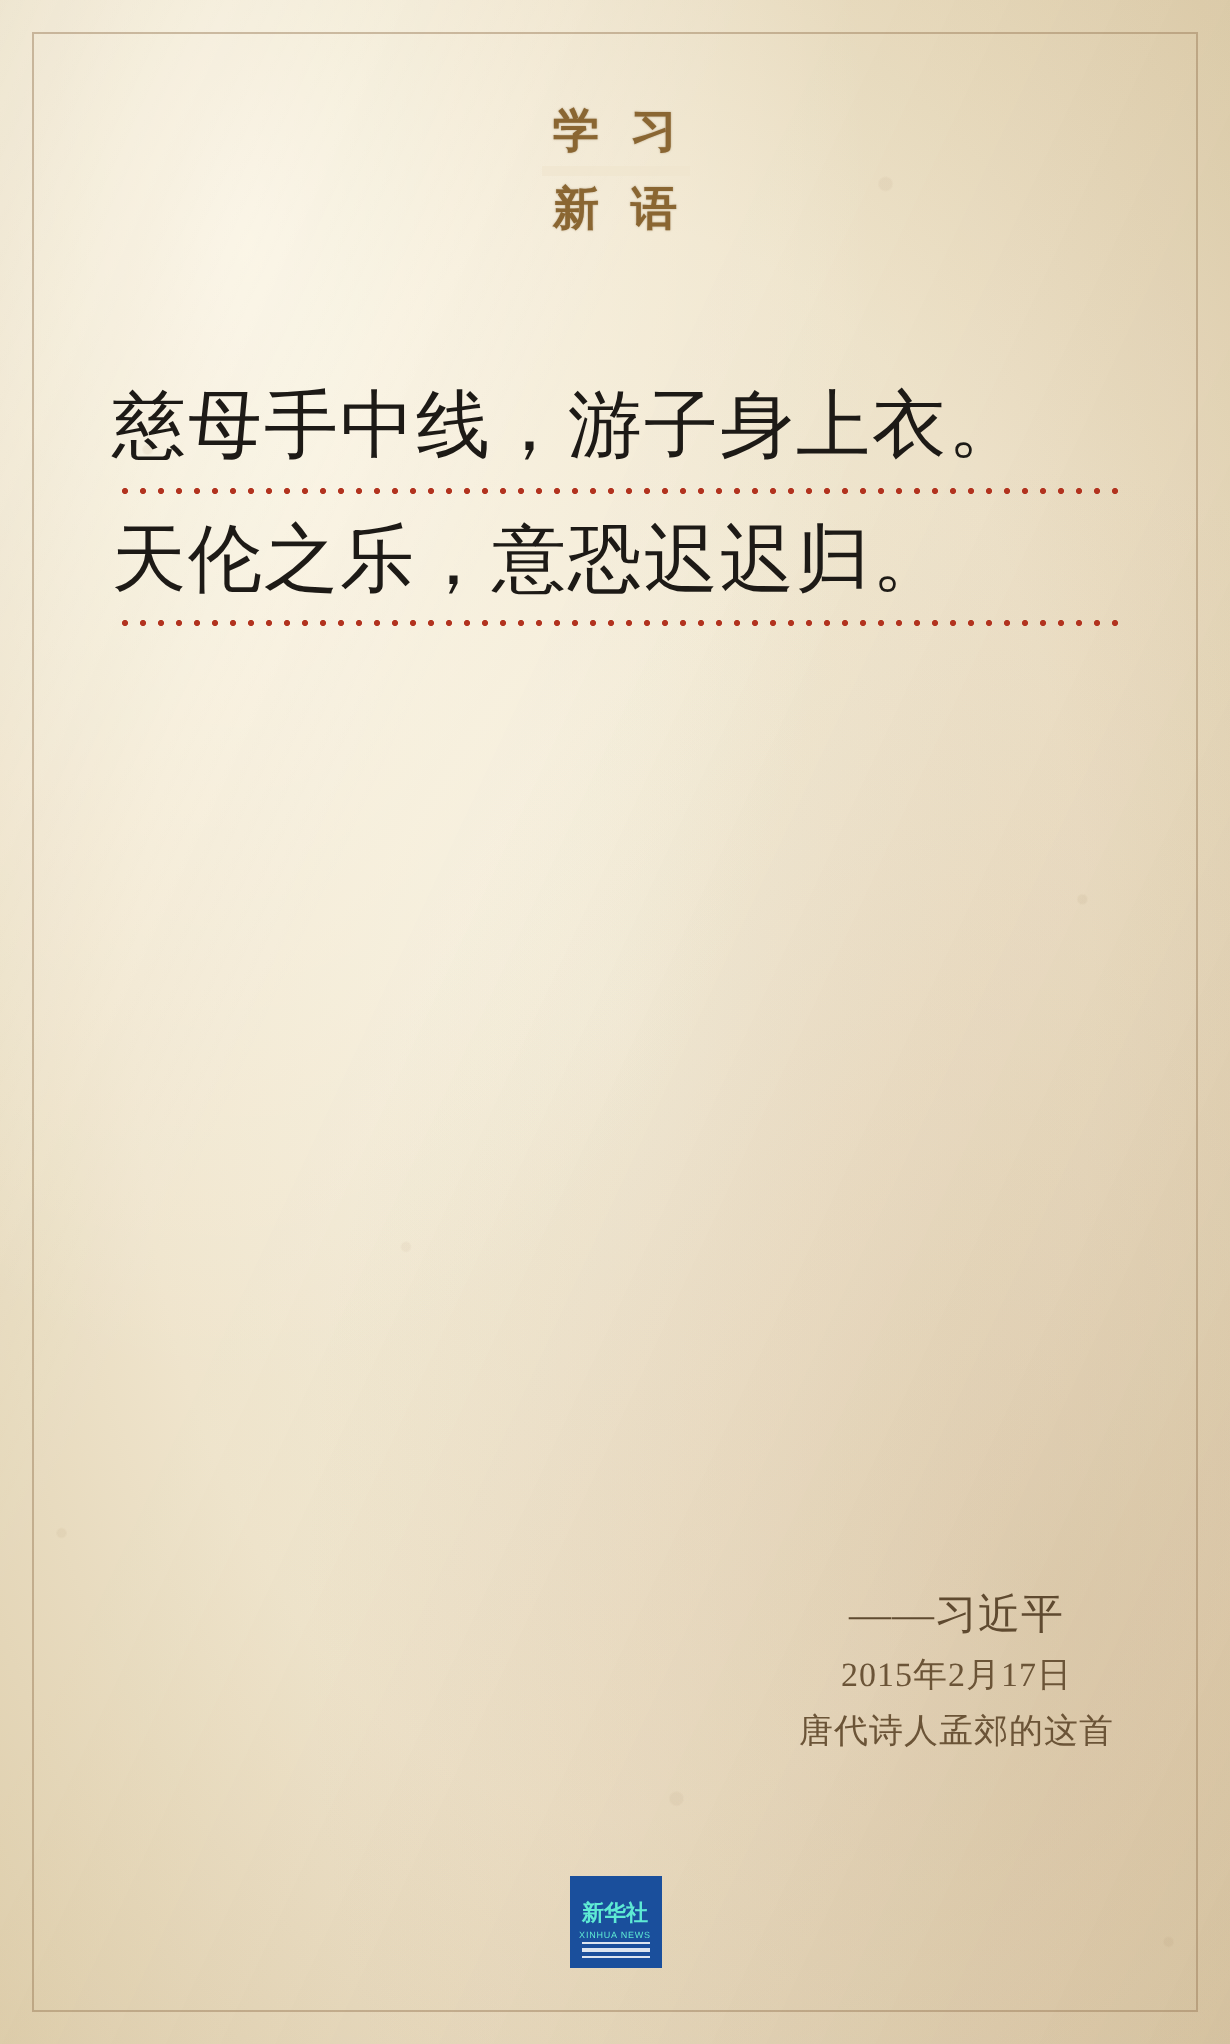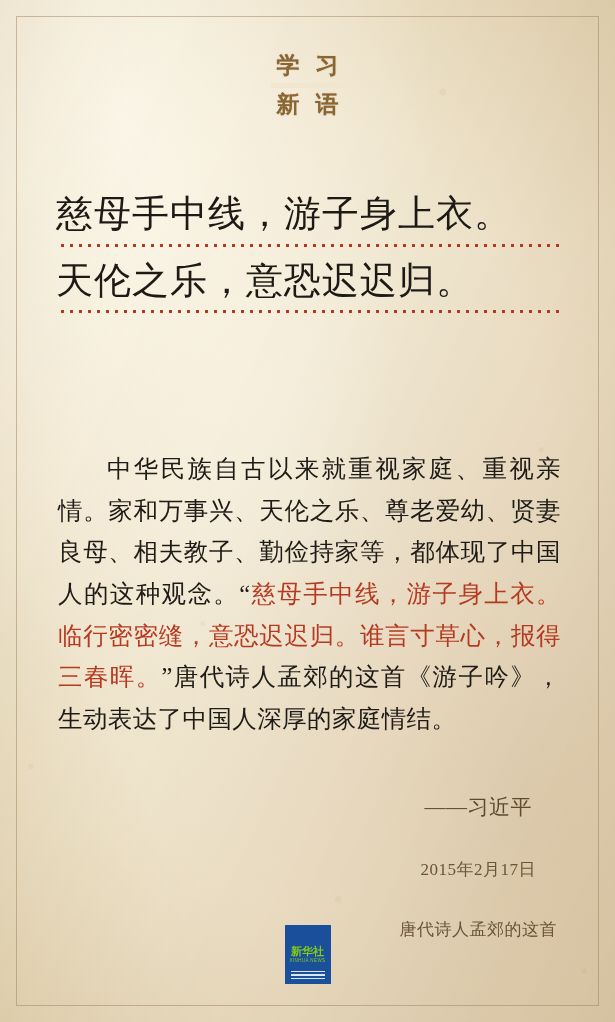--- a/index.html
+++ b/index.html
@@ -156,42 +156,41 @@
     line-height: 1.5;
     letter-spacing: 0.5px;
     color: #5f4a30;
   }
   .attribution .date,
   .attribution .occasion {
     font-size: 17px;
     line-height: 1.65;
     letter-spacing: 0.5px;
     color: #6b5437;
-    margin-top: 32px;
   }
 
   
   .footer {
     position: absolute;
     left: 0;
     right: 0;
     bottom: 38px;
     display: flex;
     justify-content: center;
   }
   .badge {
     width: 46px;
-    height: 59px;
+    height: 46px;
     background: #1a4f9c;
     position: relative;
     display: flex;
     flex-direction: column;
     align-items: center;
     justify-content: center;
-    color: #84cc16;
+    color: #5eead4;
   }
   .badge .cn {
     font-size: 11px;
     font-weight: bold;
     line-height: 1.05;
     letter-spacing: 0;
     font-family: "Liberation Serif", serif;
   }
   .badge .en {
     font-size: 4.5px;
@@ -238,23 +237,20 @@
     <div class="poem-line">
       <span>慈母手中线，游子身上衣。</span>
       <span class="dots"></span>
     </div>
     <div class="poem-line">
       <span>天伦之乐，意恐迟迟归。</span>
       <span class="dots"></span>
     </div>
   </div>
 
-  <div class="body-text">
-    <span>中华民族自古以来就重视家庭、重视亲情。家和万事兴、天伦之乐、尊老爱幼、贤妻良母、相夫教子、勤俭持家等，都体现了中国人的这种观念。“</span><span class="quote-red">慈母手中线，游子身上衣。临行密密缝，意恐迟迟归。谁言寸草心，报得三春晖。</span><span>”唐代诗人孟郊的这首《游子吟》，生动表达了中国人深厚的家庭情结。</span>
-  </div>
 
   <div class="attribution">
     <div class="who">——习近平</div>
     <div class="date">2015年2月17日</div>
     <div class="occasion">唐代诗人孟郊的这首</div>
   </div>
 
   <div class="footer">
     <div class="badge">
       <div class="cn">新华社</div>

